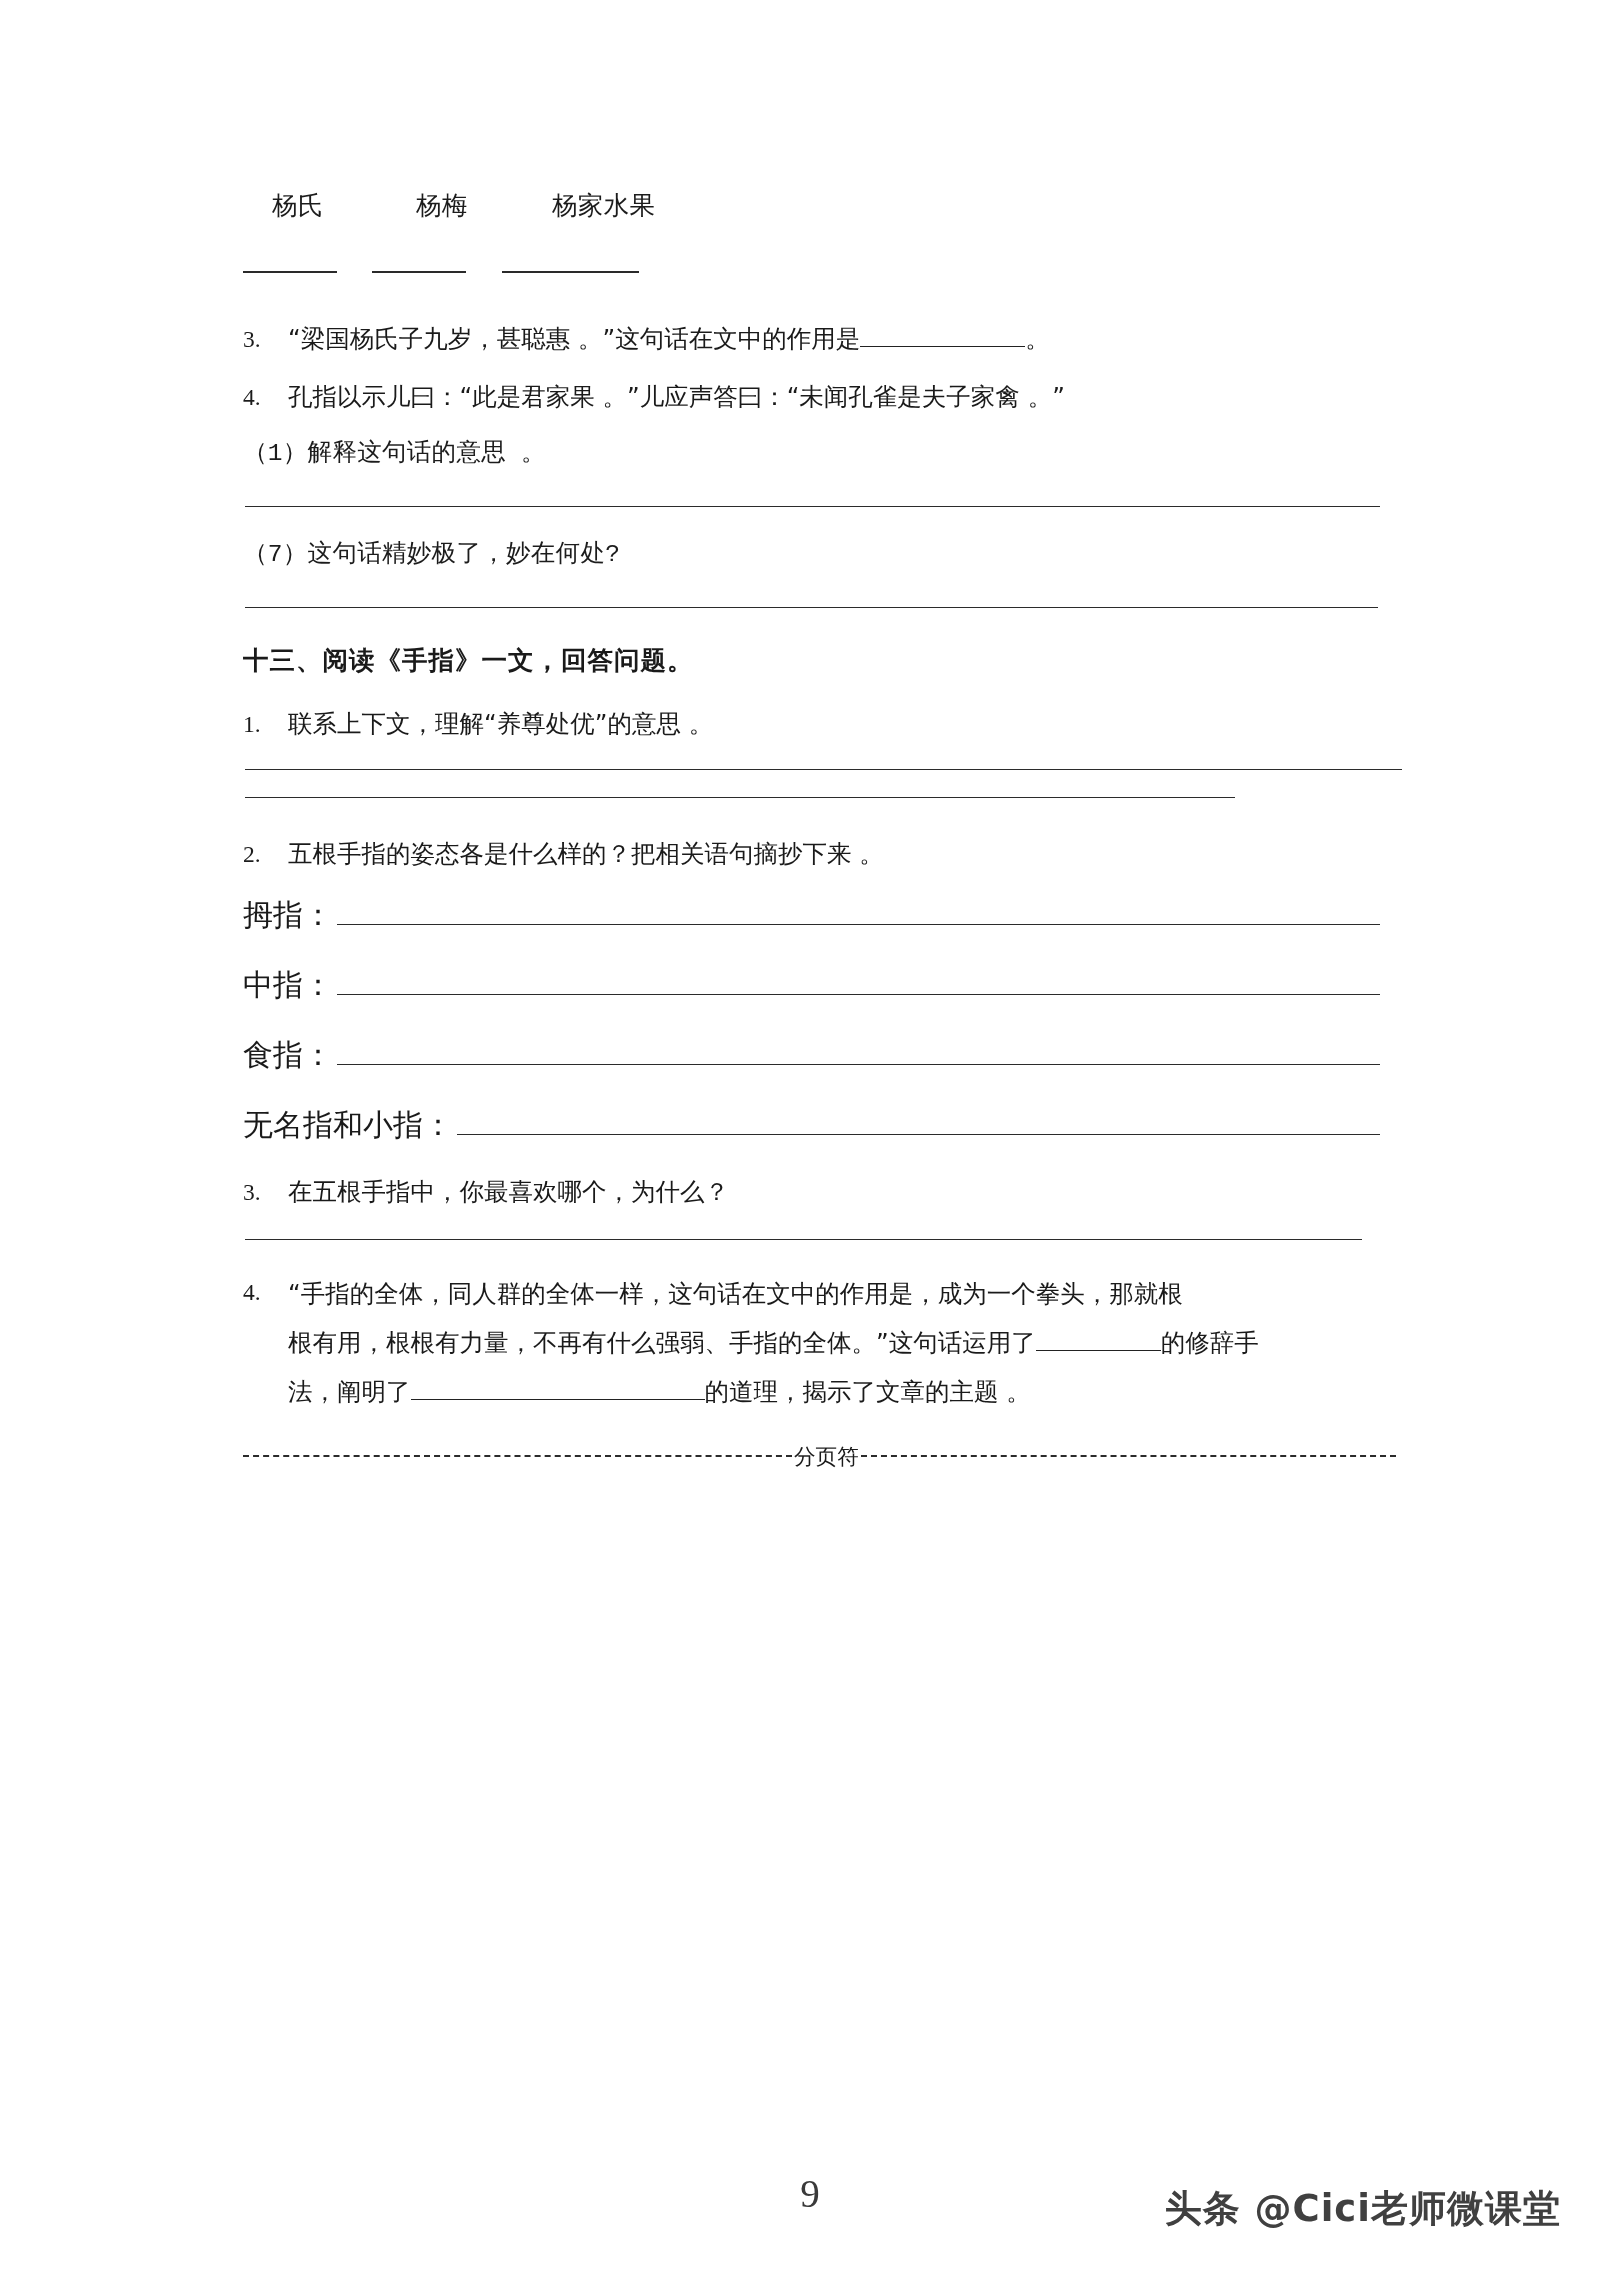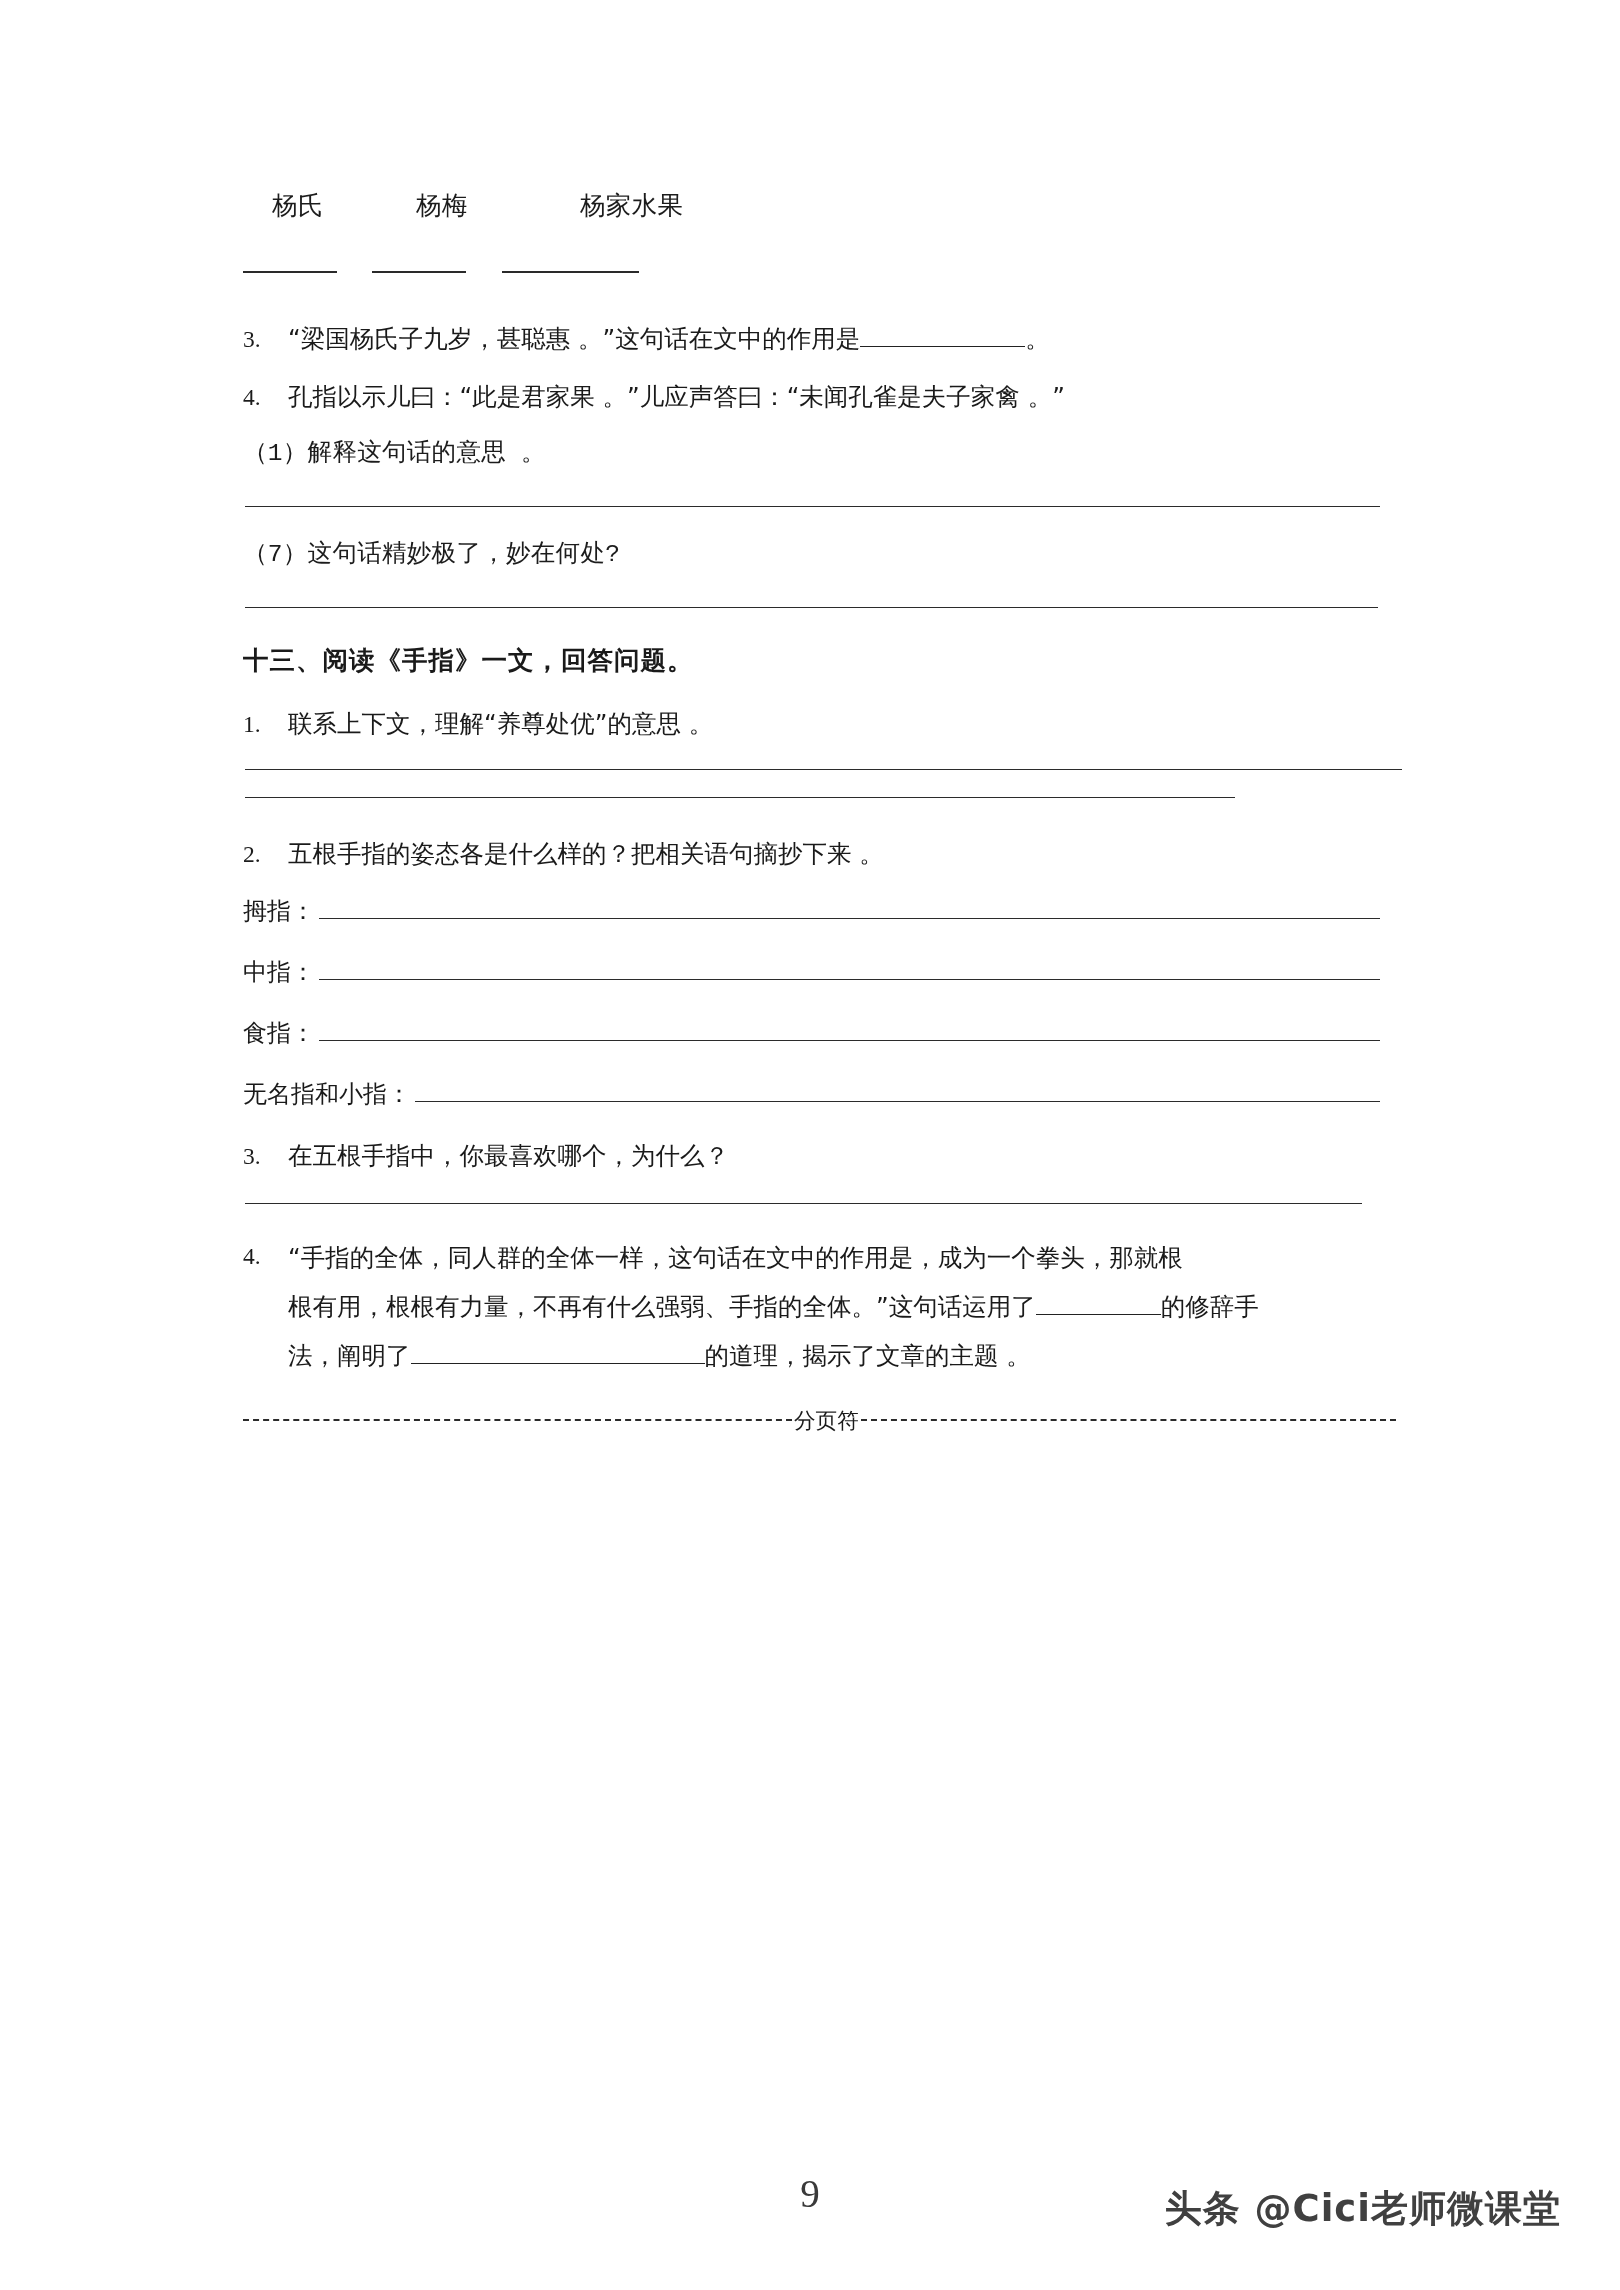--- a/index.html
+++ b/index.html
@@ -41,21 +41,21 @@
   }
 
   
   .word-row {
     margin-top: 0px;
     margin-bottom: 23.5px;
     padding-left: 29px;
     font-size: 25.5px;
   }
   .word-row .w1 { margin-right: 84px; }
-  .word-row .w2 { margin-right: 104px; }
+  .word-row .w2 { margin-right: 76px; }
 
   
   .blank-row {
     margin-bottom: 33px;
     font-size: 25.5px;
     color: #2a2a2a;
     letter-spacing: 0px;
   }
   .blank-seg { display: inline-block; }
   .blank-seg + .blank-seg { margin-left: 29px; }
@@ -119,21 +119,21 @@
     font-weight: 700;
     letter-spacing: 1px;
     margin: 9.8px 0 29px 0;
     font-family: "DejaVu Sans", "Liberation Sans", sans-serif;
   }
 
   
   .finger {
     display: flex;
     align-items: baseline;
-    font-size: 24px;
+    font-size: 30px;
     margin-bottom: 29px;
   }
   .finger .lab { white-space: nowrap; }
   .finger .line {
     flex: 1;
     border-bottom: 1.6px solid #2b2b2b;
     height: 19.6px;
     margin-left: 3.9px;
   }
 

